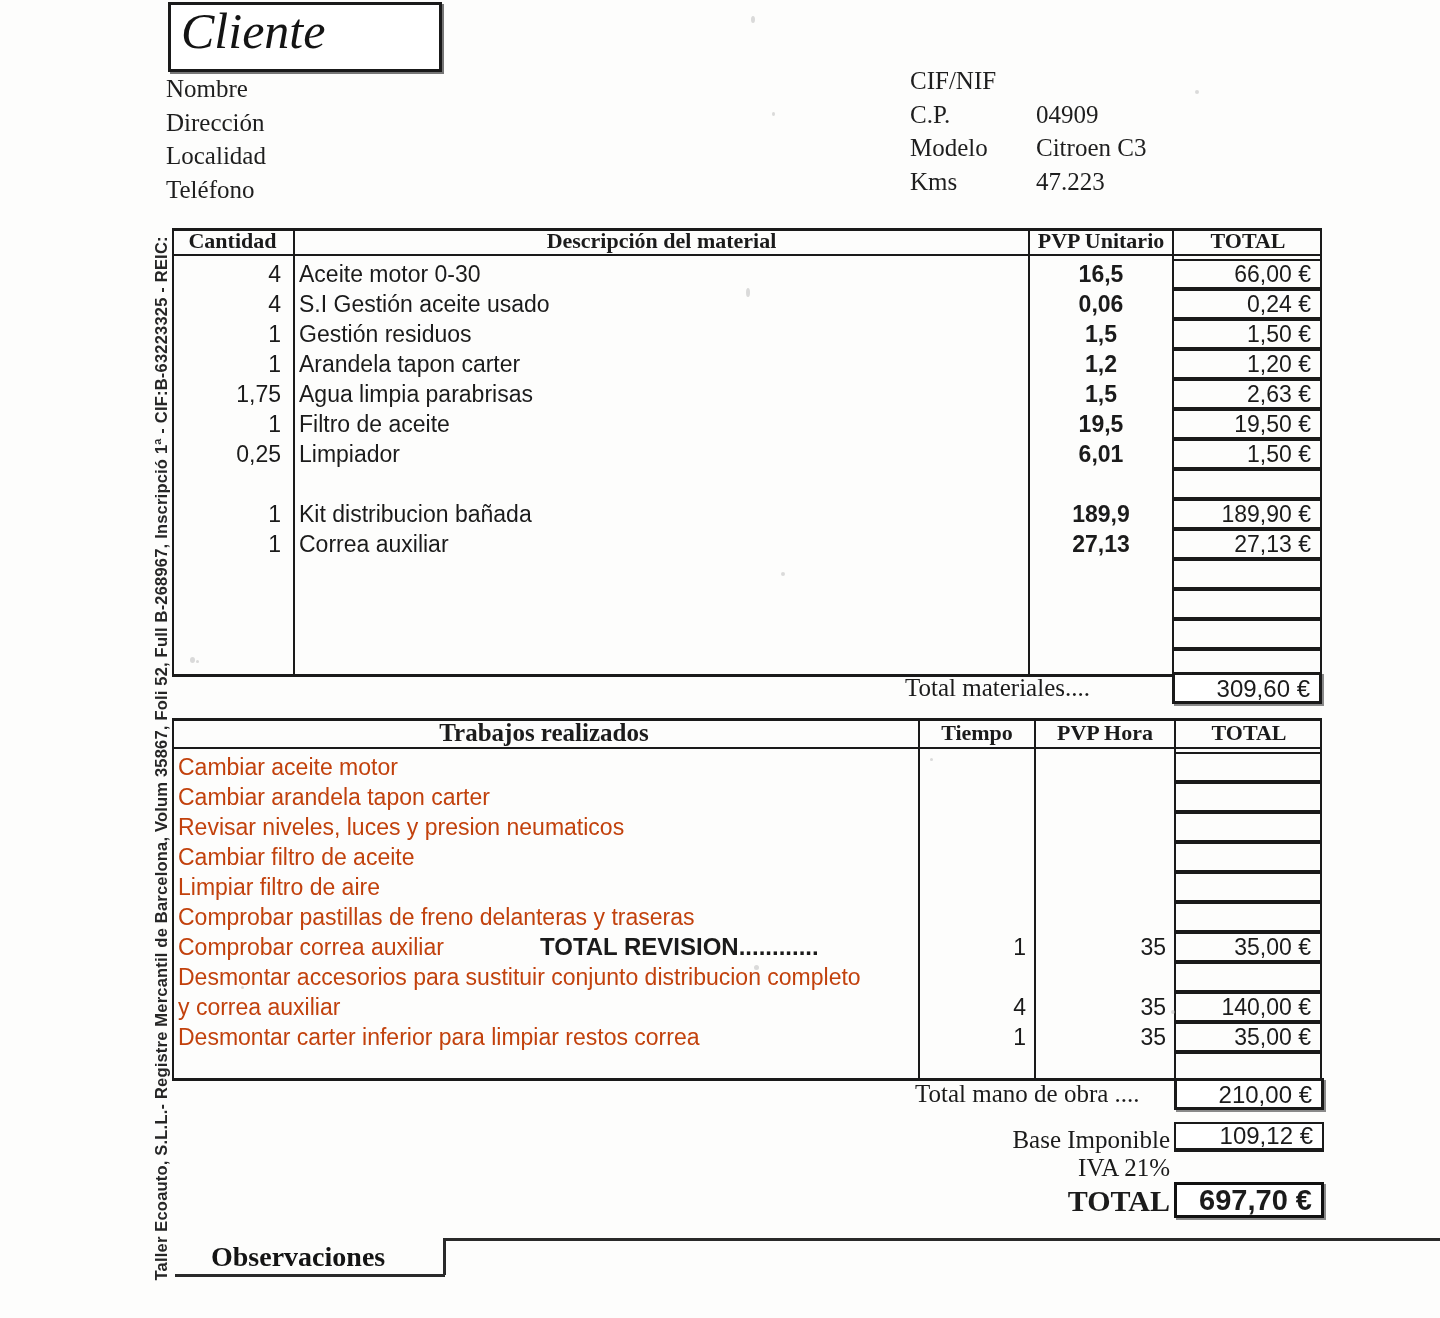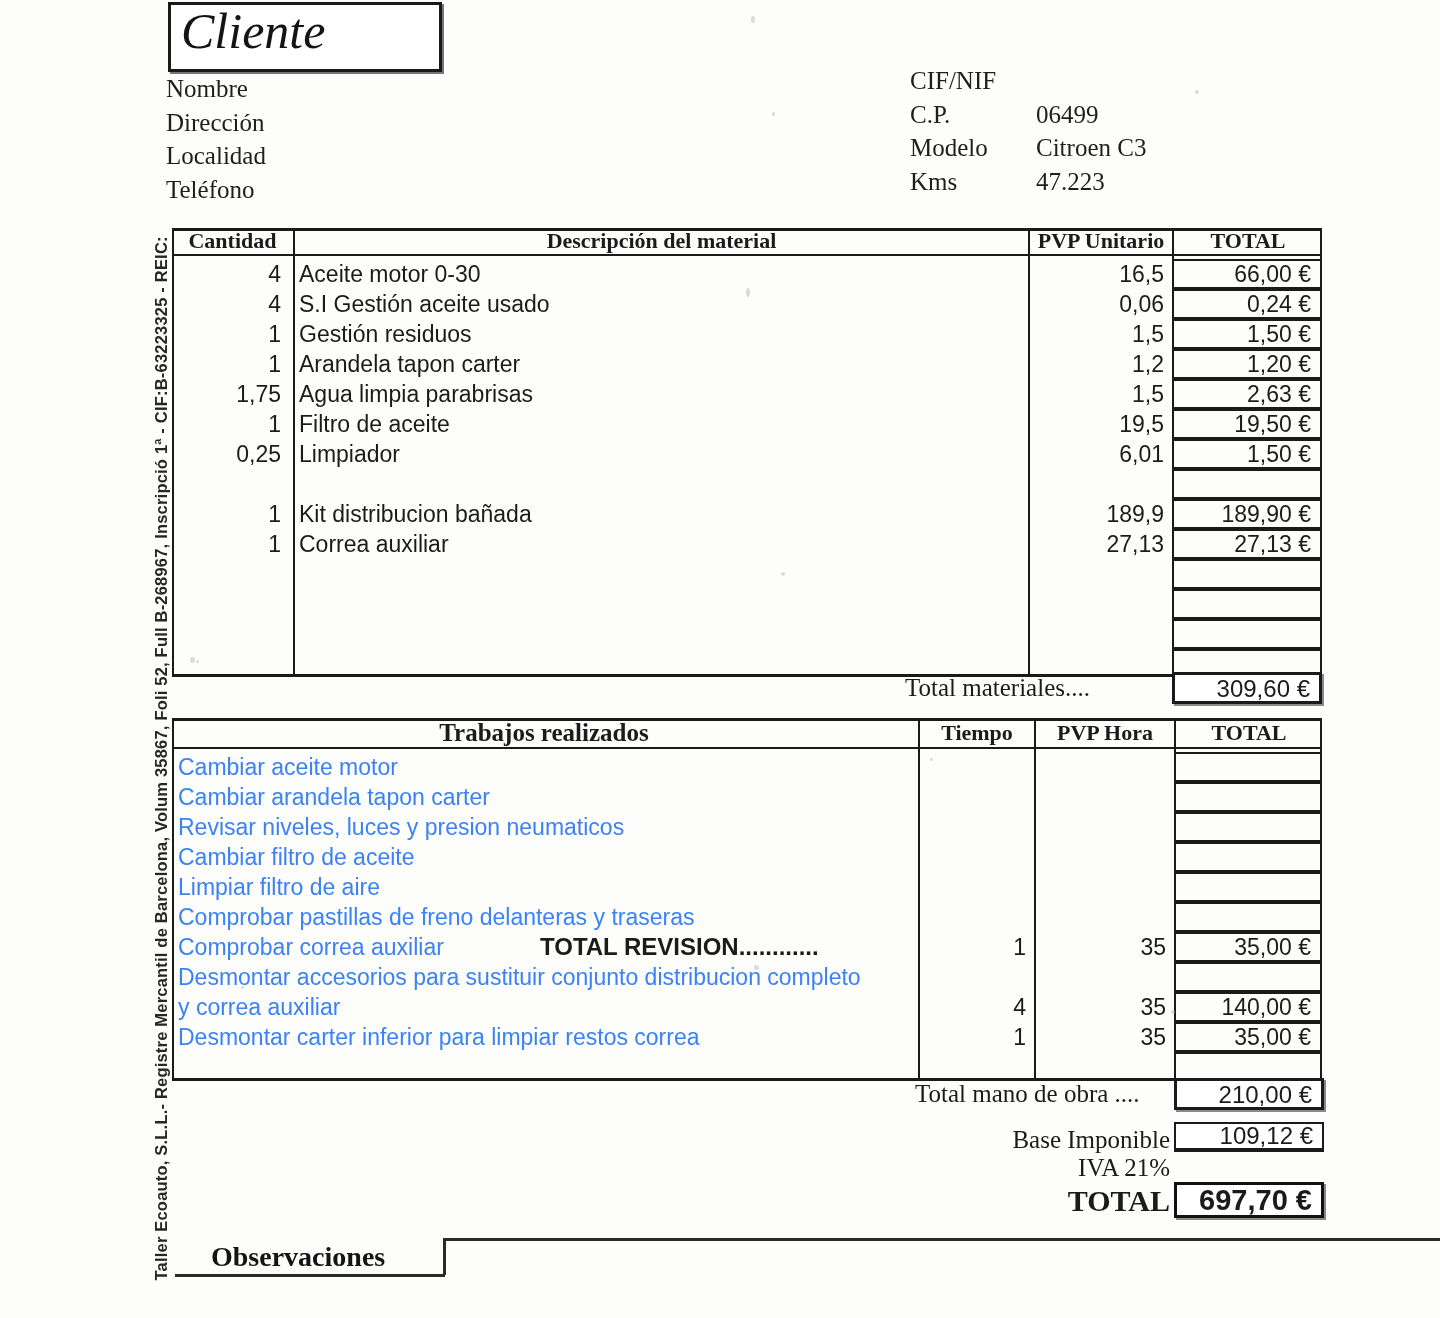--- a/index.html
+++ b/index.html
@@ -77,21 +77,21 @@
   .hdr-cell{
     position:absolute;top:0;height:28px;line-height:26px;
     font-weight:bold;font-size:22px;text-align:center;
     box-sizing:border-box;
   }
 
   
   .vrule{position:absolute;background:#1a1a1a;width:2px;}
   .qty{position:absolute;width:115px;text-align:right;padding-right:6px;box-sizing:border-box;}
   .desc{position:absolute;}
-  .pvp{position:absolute;width:132px;text-align:right;padding-right:6px;box-sizing:border-box;}
+  .pvp{position:absolute;width:132px;text-align:center;padding-right:6px;box-sizing:border-box;font-weight:bold;}
   .tot{
     position:absolute;width:150px;text-align:right;
     padding-right:9px;box-sizing:border-box;
     border:2px solid #1a1a1a;height:30px;line-height:26px;
   }
   .tot.empty{}
 
   
   .sumline{
     position:absolute;
@@ -108,21 +108,21 @@
   }
 
   
   #work{
     position:absolute;left:172px;top:718px;
     width:1150px;height:362px;
   }
   .wrow{
     position:absolute;left:6px;
     font-family:"Liberation Sans", sans-serif;
-    font-size:23px;line-height:30px;color:#3b82f6;
+    font-size:23px;line-height:30px;color:#c2410c;
     white-space:nowrap;
   }
   .wtime{position:absolute;width:112px;text-align:right;padding-right:8px;box-sizing:border-box;
          font-family:"Liberation Sans", sans-serif;font-size:23px;line-height:30px;}
   .wprice{position:absolute;width:138px;text-align:right;padding-right:8px;box-sizing:border-box;
          font-family:"Liberation Sans", sans-serif;font-size:23px;line-height:30px;}
 
   
   .flabel{
     position:absolute;text-align:right;
@@ -172,21 +172,21 @@
     <div>Teléfono</div>
   </div>
 
   <div id="vehicle">
     <div class="row">
       <div class="k">CIF/NIF</div>
       <div class="v"></div>
     </div>
     <div class="row">
       <div class="k">C.P.</div>
-      <div class="v">06499</div>
+      <div class="v">04909</div>
     </div>
     <div class="row">
       <div class="k">Modelo</div>
       <div class="v">Citroen C3</div>
     </div>
     <div class="row">
       <div class="k">Kms</div>
       <div class="v">47.223</div>
     </div>
   </div>

